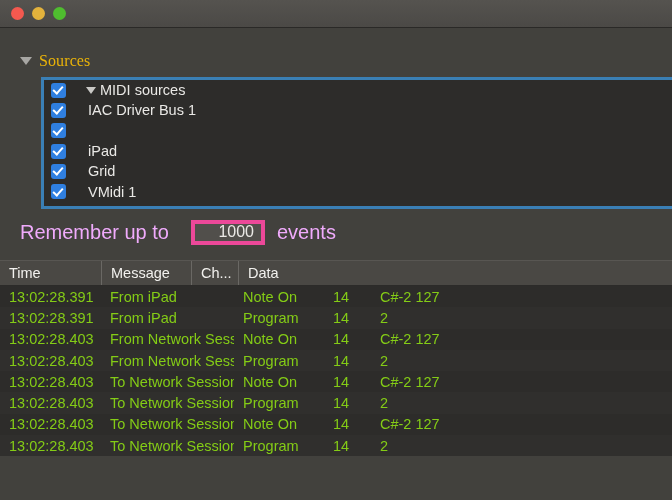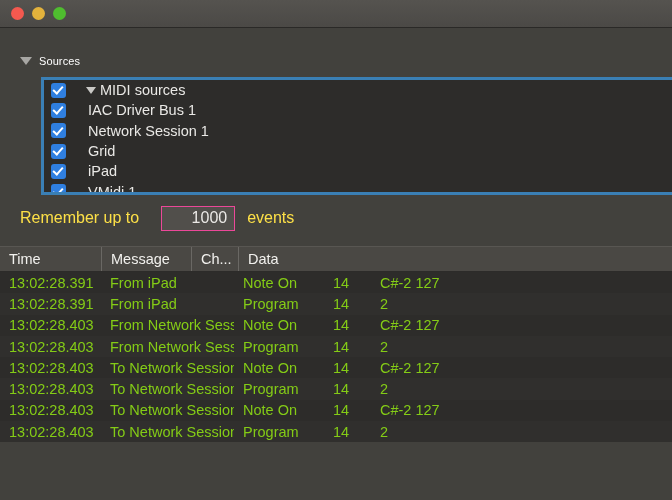--- a/index.html
+++ b/index.html
@@ -40,27 +40,27 @@
     border-left:6px solid transparent;
     border-right:6px solid transparent;
     border-top:8px solid #a7a6a3;
   }
   .tri.right{
     border-top:6px solid transparent;
     border-bottom:6px solid transparent;
     border-left:8px solid #a7a6a3;
   }
   .sec-label{
-    font-size:11px; color:#ffffff; letter-spacing:.1px;
+    font-size:16px; color:#eab308; letter-spacing:.1px;font-family:Liberation Serif, serif;
   }
 
   
   .listbox{
     margin:2px 0 0 41px;
-    width:631px; height:118px;
+    width:631px; height:132px;
     background:#2d2c2a;
     border:3px solid #3a7fb5;
     border-right:none;
     overflow:hidden;
   }
   .list-row{
     height:20.3px; display:flex; align-items:center;
     padding-left:7px;
   }
   .cb{
@@ -82,26 +82,26 @@
     border-top:7px solid #c9c8c5;
   }
   .list-text{ font-size:14.5px; color:#e9e8e5; }
   .list-row.child .list-text{ margin-left:22px; }
 
   
   .remember{
     display:flex; align-items:center;
     padding-left:20px; margin-top:9px; height:28px;
   }
-  .remember-label{ font-size:16px; color:#fde047; }
+  .remember-label{ font-size:20px; color:#f0abfc; }
   .numfield{
     width:74px; height:25px;
     margin:0 12px 0 22px;
     background:#514f4b;
-    border:1px solid #ec4899;
+    border:4px solid #ec4899;
     color:#ebe9e6; font-size:16px;
     text-align:right; line-height:23px;
     padding-right:7px;
     font-family:"Liberation Sans", sans-serif;
   }
 
   
   .table{ margin-top:14px; width:672px; }
   .thead{
     display:flex; height:26px;
@@ -154,29 +154,28 @@
       <span class="cb"></span>
       <span class="list-tri"></span>
       <span class="list-text">MIDI sources</span>
     </div>
     <div class="list-row child">
       <span class="cb"></span>
       <span class="list-text">IAC Driver Bus 1</span>
     </div>
     <div class="list-row child">
       <span class="cb"></span>
-      <span class="list-text">Network Session 1</span>
+    </div>
+    <div class="list-row child">
+      <span class="cb"></span>
+      <span class="list-text">iPad</span>
     </div>
     <div class="list-row child">
       <span class="cb"></span>
       <span class="list-text">Grid</span>
-    </div>
-    <div class="list-row child">
-      <span class="cb"></span>
-      <span class="list-text">iPad</span>
     </div>
     <div class="list-row child">
       <span class="cb"></span>
       <span class="list-text">VMidi 1</span>
     </div>
   </div>
 
 
   <div class="remember">
     <span class="remember-label">Remember up to</span>

